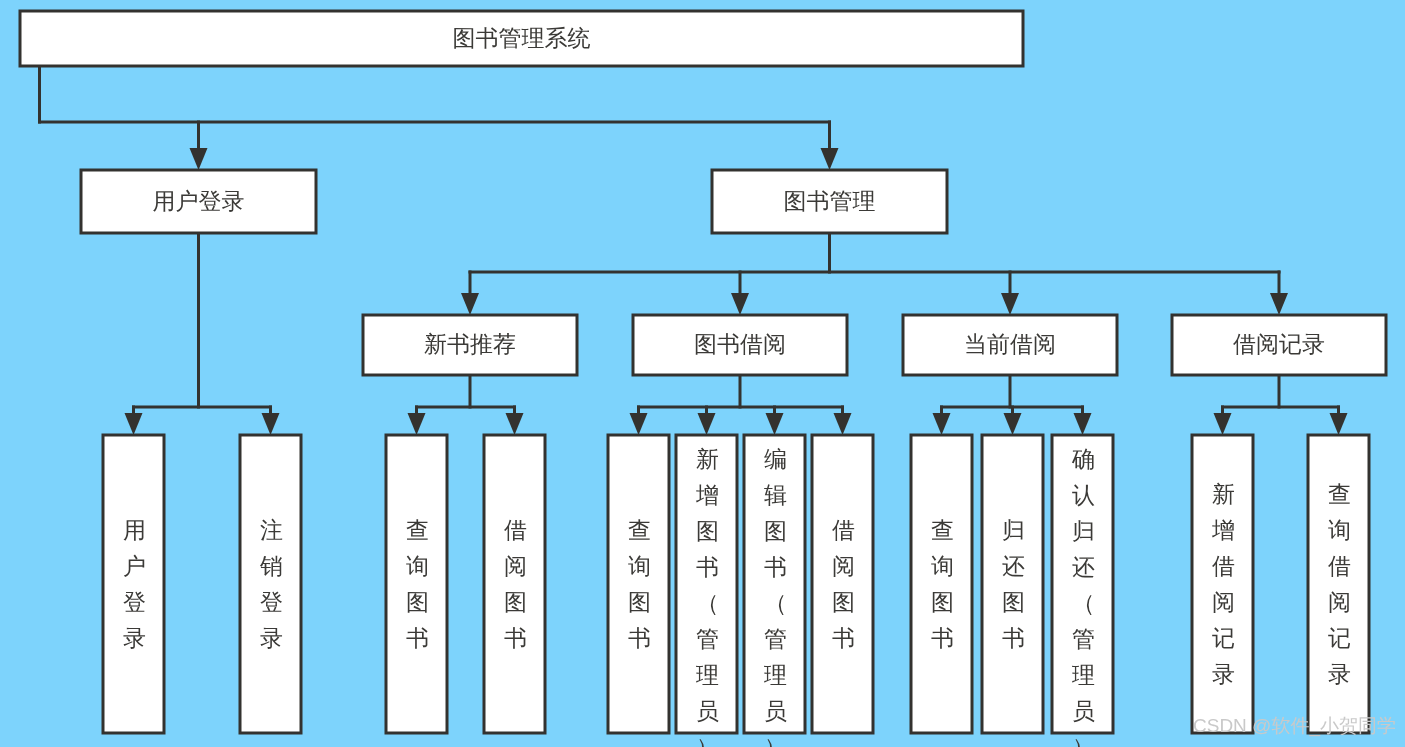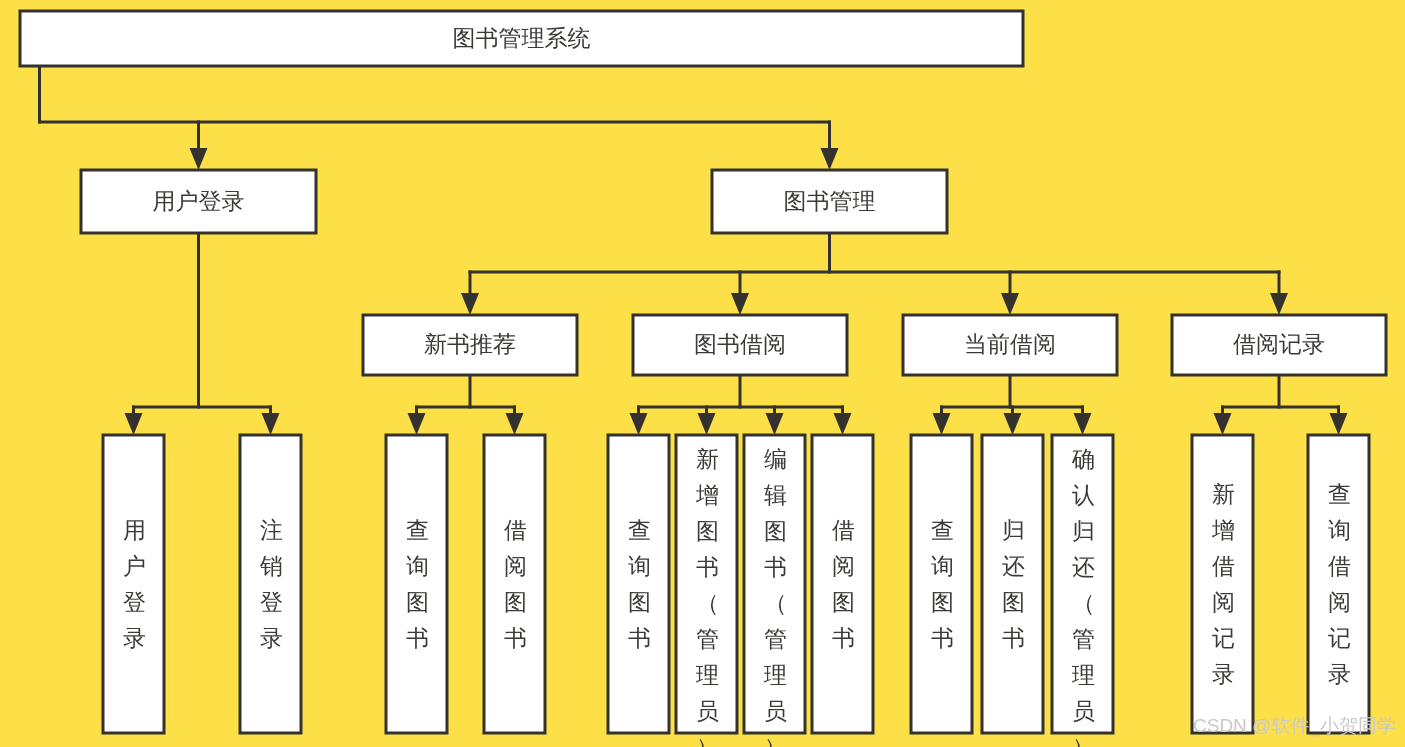--- a/index.html
+++ b/index.html
@@ -8,21 +8,21 @@
     padding: 0;
     background: #ffffff;
   }
   body {
     font-family: "Liberation Sans", "DejaVu Sans", sans-serif;
   }
   #diagram-root {
     position: relative;
     width: 1405px;
     height: 747px;
-    background: #fde047;
+    background: #7dd3fc;
     overflow: hidden;
   }
   svg.diagram-canvas {
     position: absolute;
     left: 0;
     top: 0;
     width: 1405px;
     height: 747px;
   }
   .node-box {

